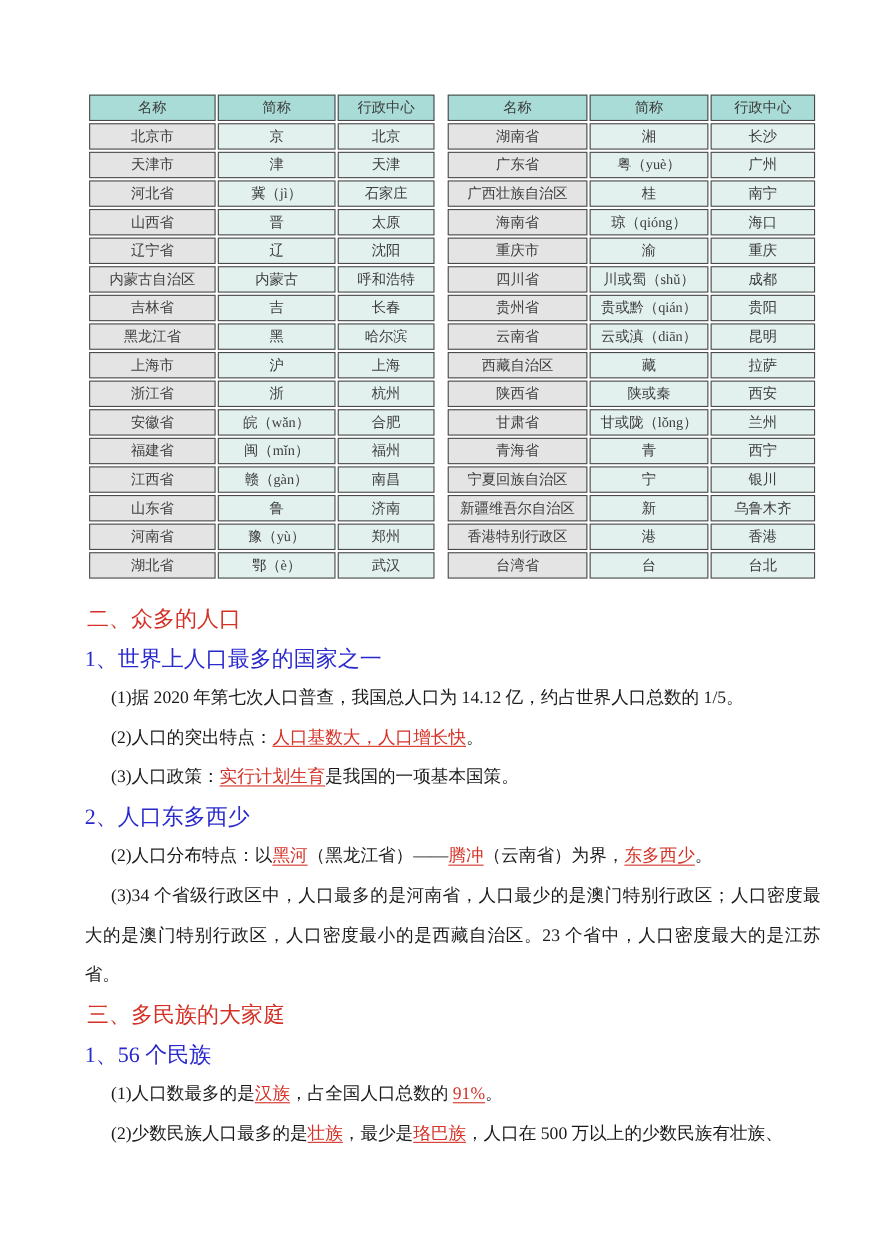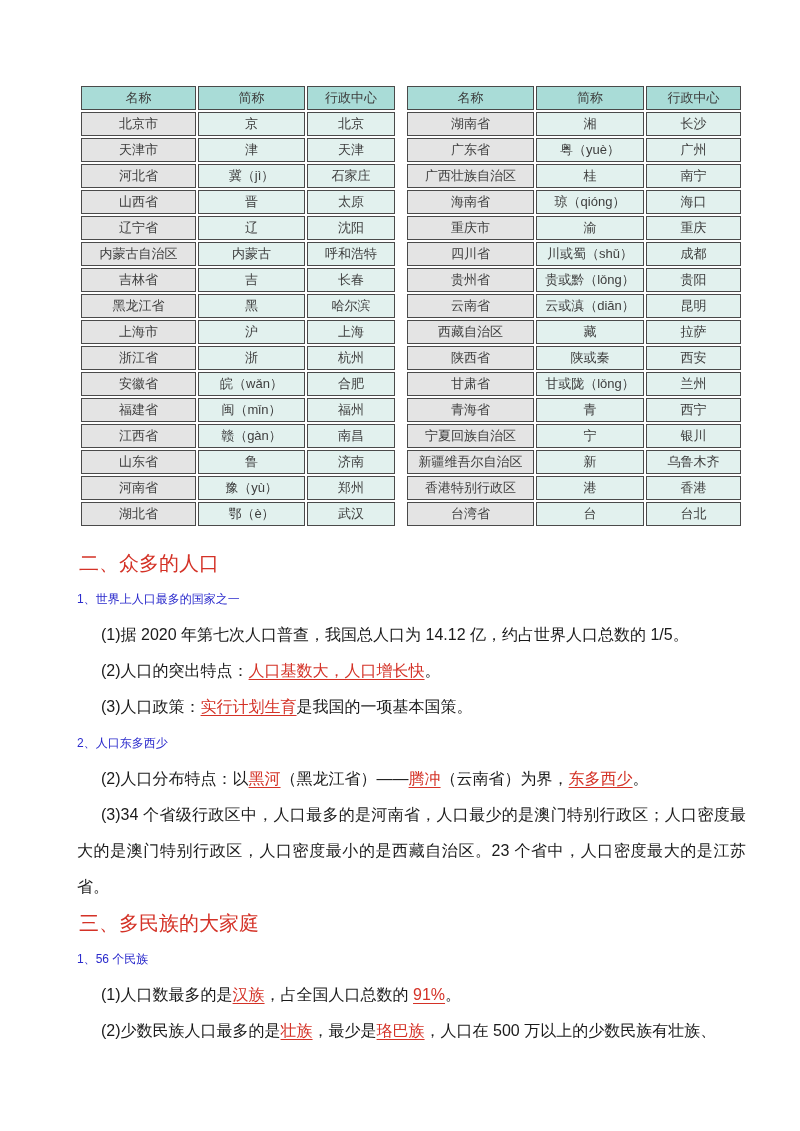--- a/index.html
+++ b/index.html
@@ -3,21 +3,21 @@
 <meta charset="utf-8">
 <style>
   html, body { margin: 0; padding: 0; background: #ffffff; }
   .page {
     position: relative;
     width: 800px;
     height: 1124px;
     box-sizing: border-box;
     padding: 84px 54px 0 77px;
     background: #ffffff;
-    font-family: Liberation Sans, sans-serif;
+    font-family: Liberation Serif, serif;
     color: #1a1a1a;
     overflow: hidden;
   }
   
   .tables-wrap { display: flex; gap: 8px; margin-left: 2px; }
   table.ptable {
     border-collapse: separate;
     border-spacing: 2px;
     table-layout: fixed;
   }
@@ -42,21 +42,21 @@
     font-size: 16px;
     line-height: 36px;
     text-align: justify;
   }
   .doc-body p.para { margin: 0; text-indent: 24px; }
   .doc-body .h-red {
     margin: 0; font-size: 20px; font-weight: normal;
     color: var(--red, #d43227); line-height: 36px; text-indent: 2px;
   }
   .doc-body .h-blue {
-    margin: 0; font-size: 12px; font-weight: normal;
+    margin: 0; font-size: 20px; font-weight: normal;
     color: var(--blue, #2a2acc); line-height: 36px;
   }
   .ru {
     color: var(--red, #d43227);
     text-decoration: underline;
     text-underline-offset: 3px;
   }
 </style>
 </head>
 <body>
@@ -194,21 +194,21 @@
             <td>渝</td>
             <td>重庆</td>
           </tr>
           <tr>
             <td class="name-col">四川省</td>
             <td>川或蜀（shǔ）</td>
             <td>成都</td>
           </tr>
           <tr>
             <td class="name-col">贵州省</td>
-            <td>贵或黔（lǒng）</td>
+            <td>贵或黔（qián）</td>
             <td>贵阳</td>
           </tr>
           <tr>
             <td class="name-col">云南省</td>
             <td>云或滇（diān）</td>
             <td>昆明</td>
           </tr>
           <tr>
             <td class="name-col">西藏自治区</td>
             <td>藏</td>

